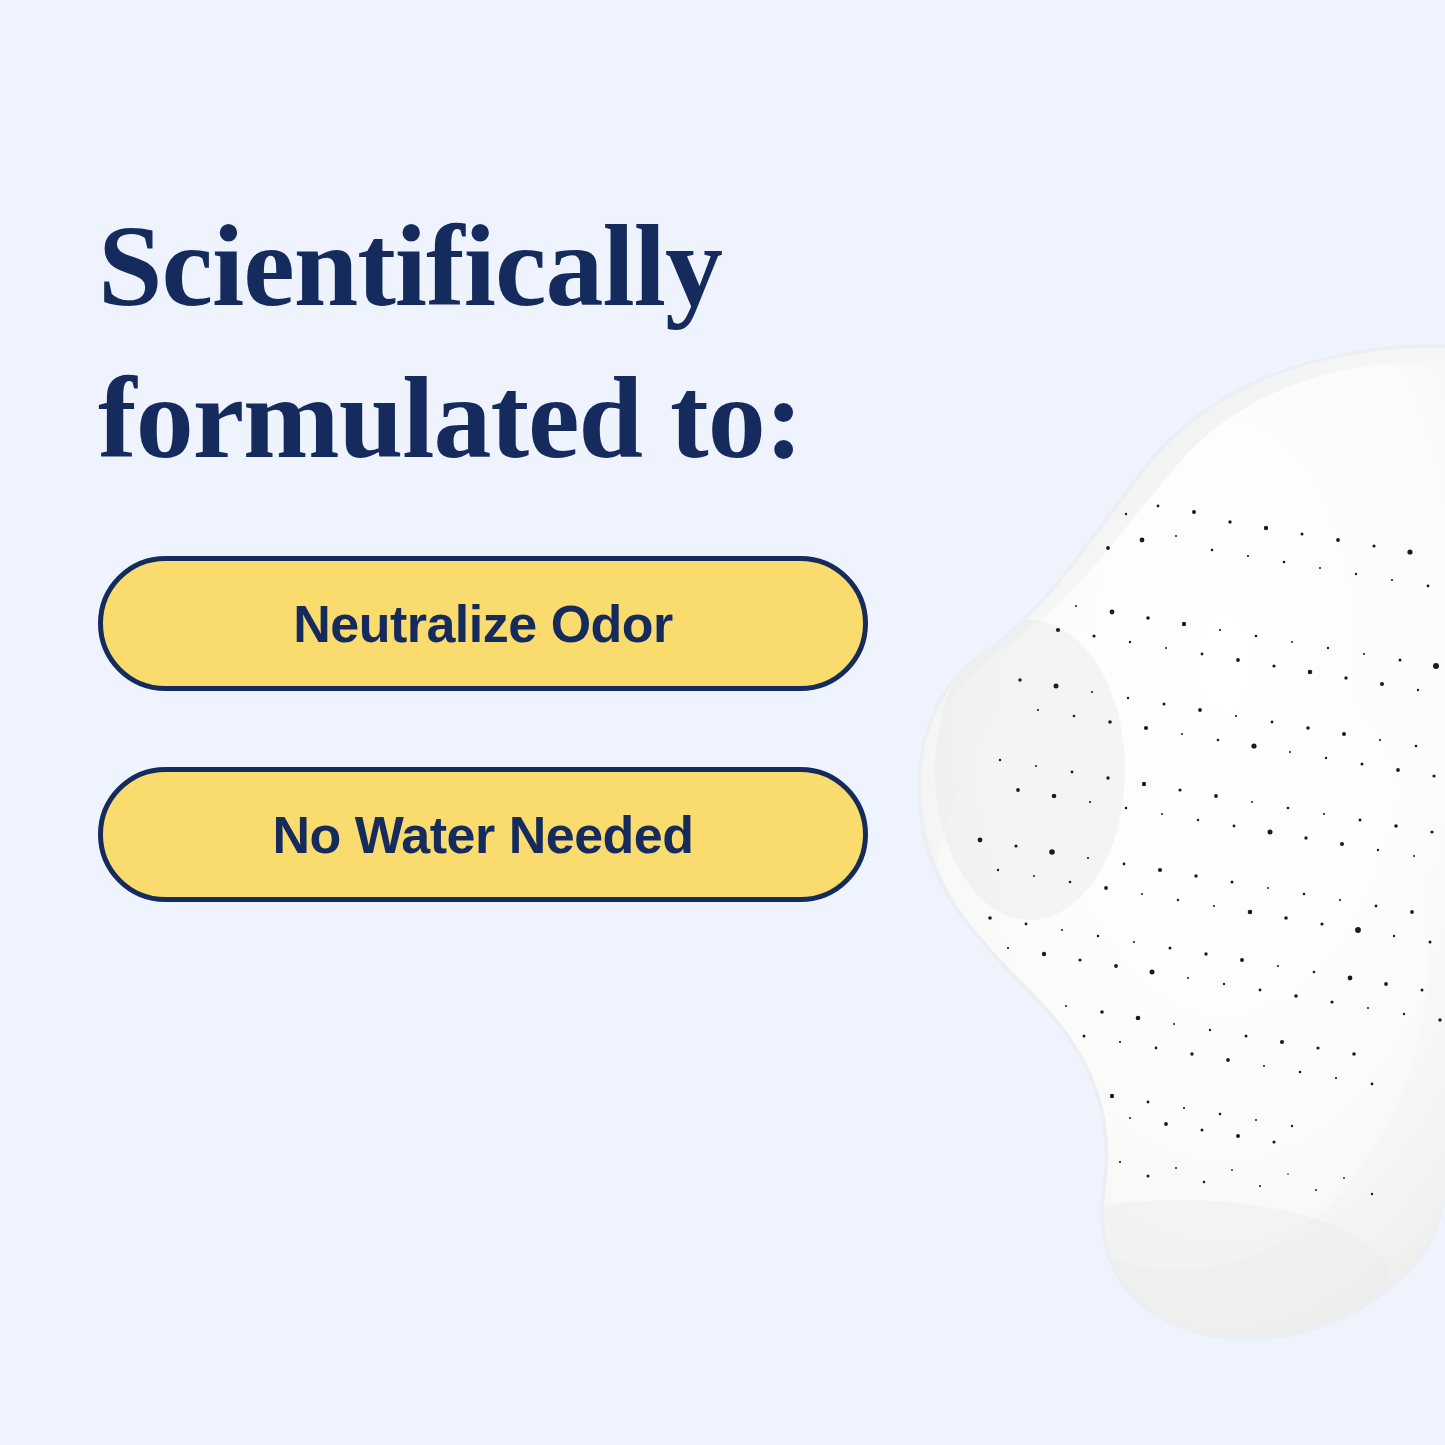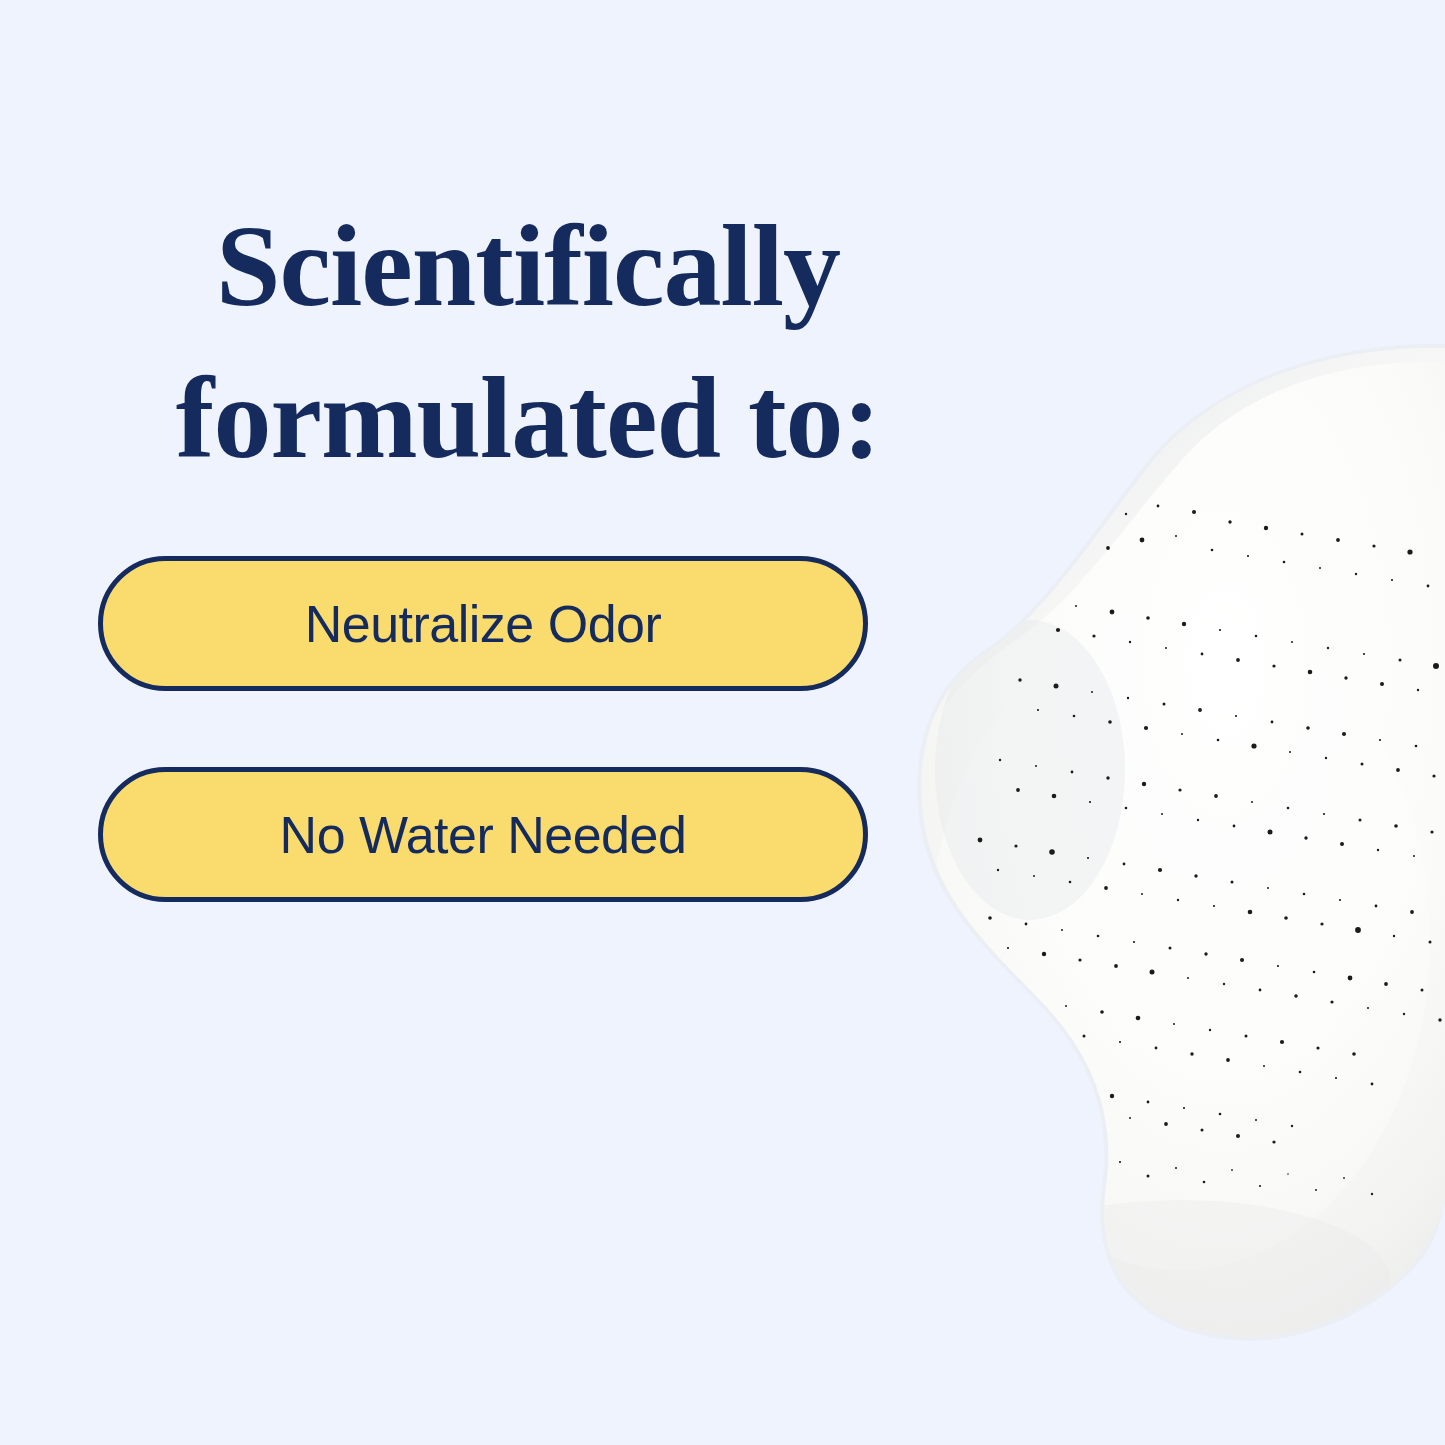--- a/index.html
+++ b/index.html
@@ -27,21 +27,20 @@
     left: 98px;
     top: 112px;
     width: 860px;
     font-family: "Liberation Serif", "DejaVu Serif", serif;
     font-weight: 700;
     font-size: 116px;
     line-height: 152px;
     letter-spacing: -1px;
     color: #152b5e;
     white-space: pre-line;
-    text-align: center;
   }
 
   
   #pill-list {
     position: absolute;
     left: 98px;
     top: 556px;
     width: 770px;
   }
   .pill {
@@ -54,21 +53,21 @@
     border: 5px solid #152b5e;
     border-radius: 70px;
     display: flex;
     align-items: center;
     justify-content: center;
     cursor: pointer;
   }
   .pill:last-child { margin-bottom: 0; }
   .pill-label {
     font-family: "Liberation Sans", sans-serif;
-    font-weight: 400;
+    font-weight: 700;
     font-size: 52px;
     letter-spacing: -0.5px;
     color: #152b5e;
     text-align: center;
     line-height: 1;
   }
 
   
   #foam-wrap {
     position: absolute;

